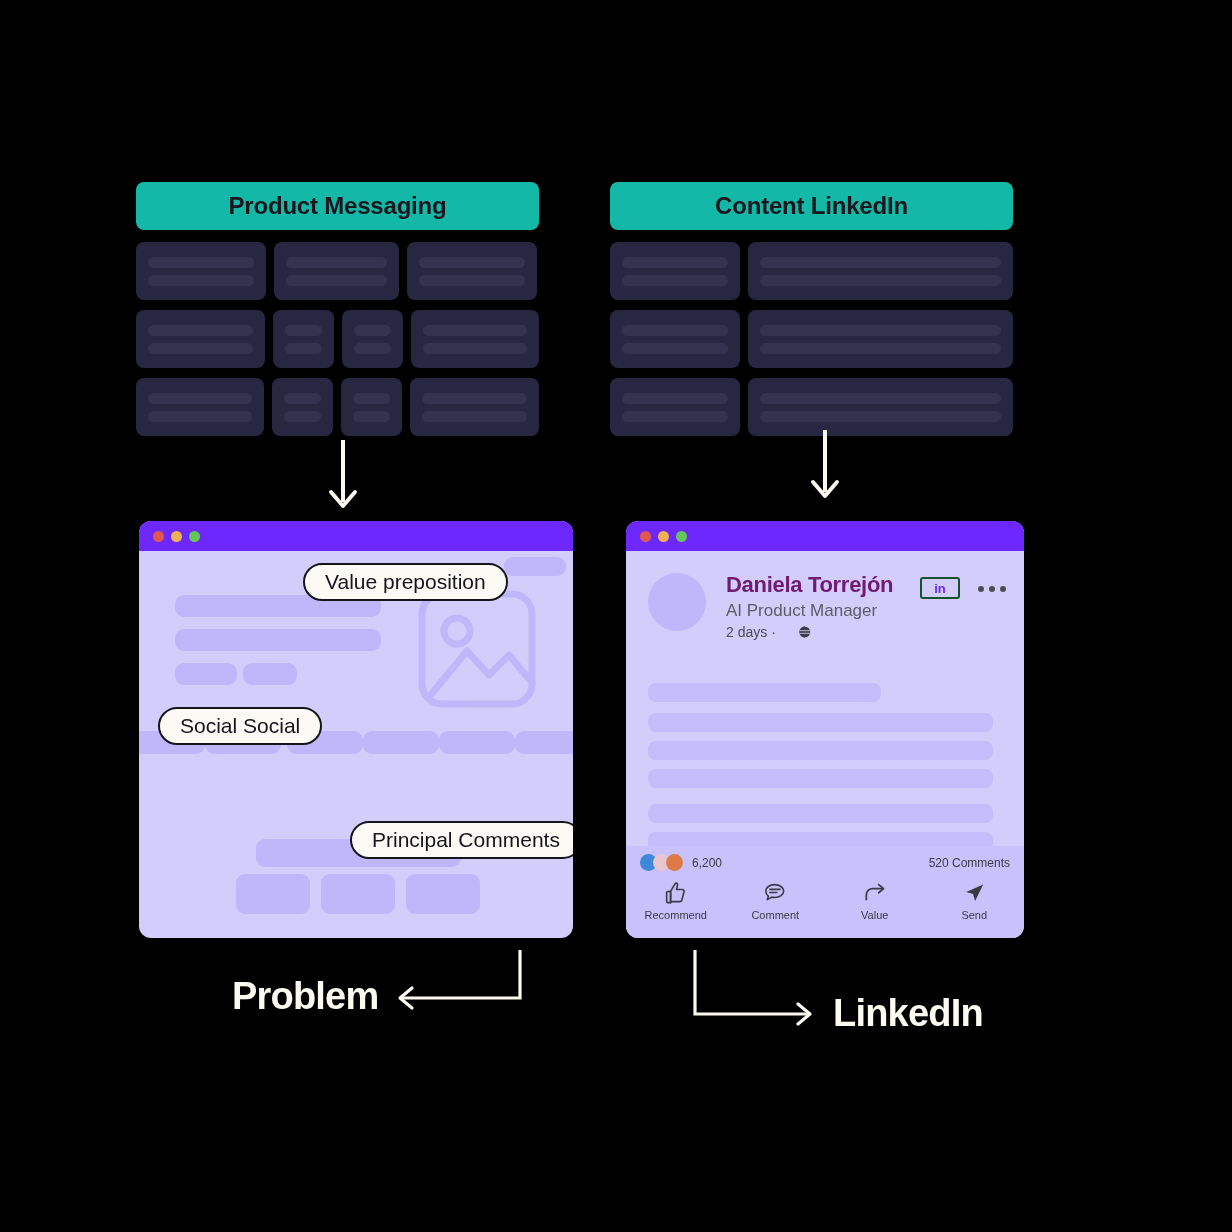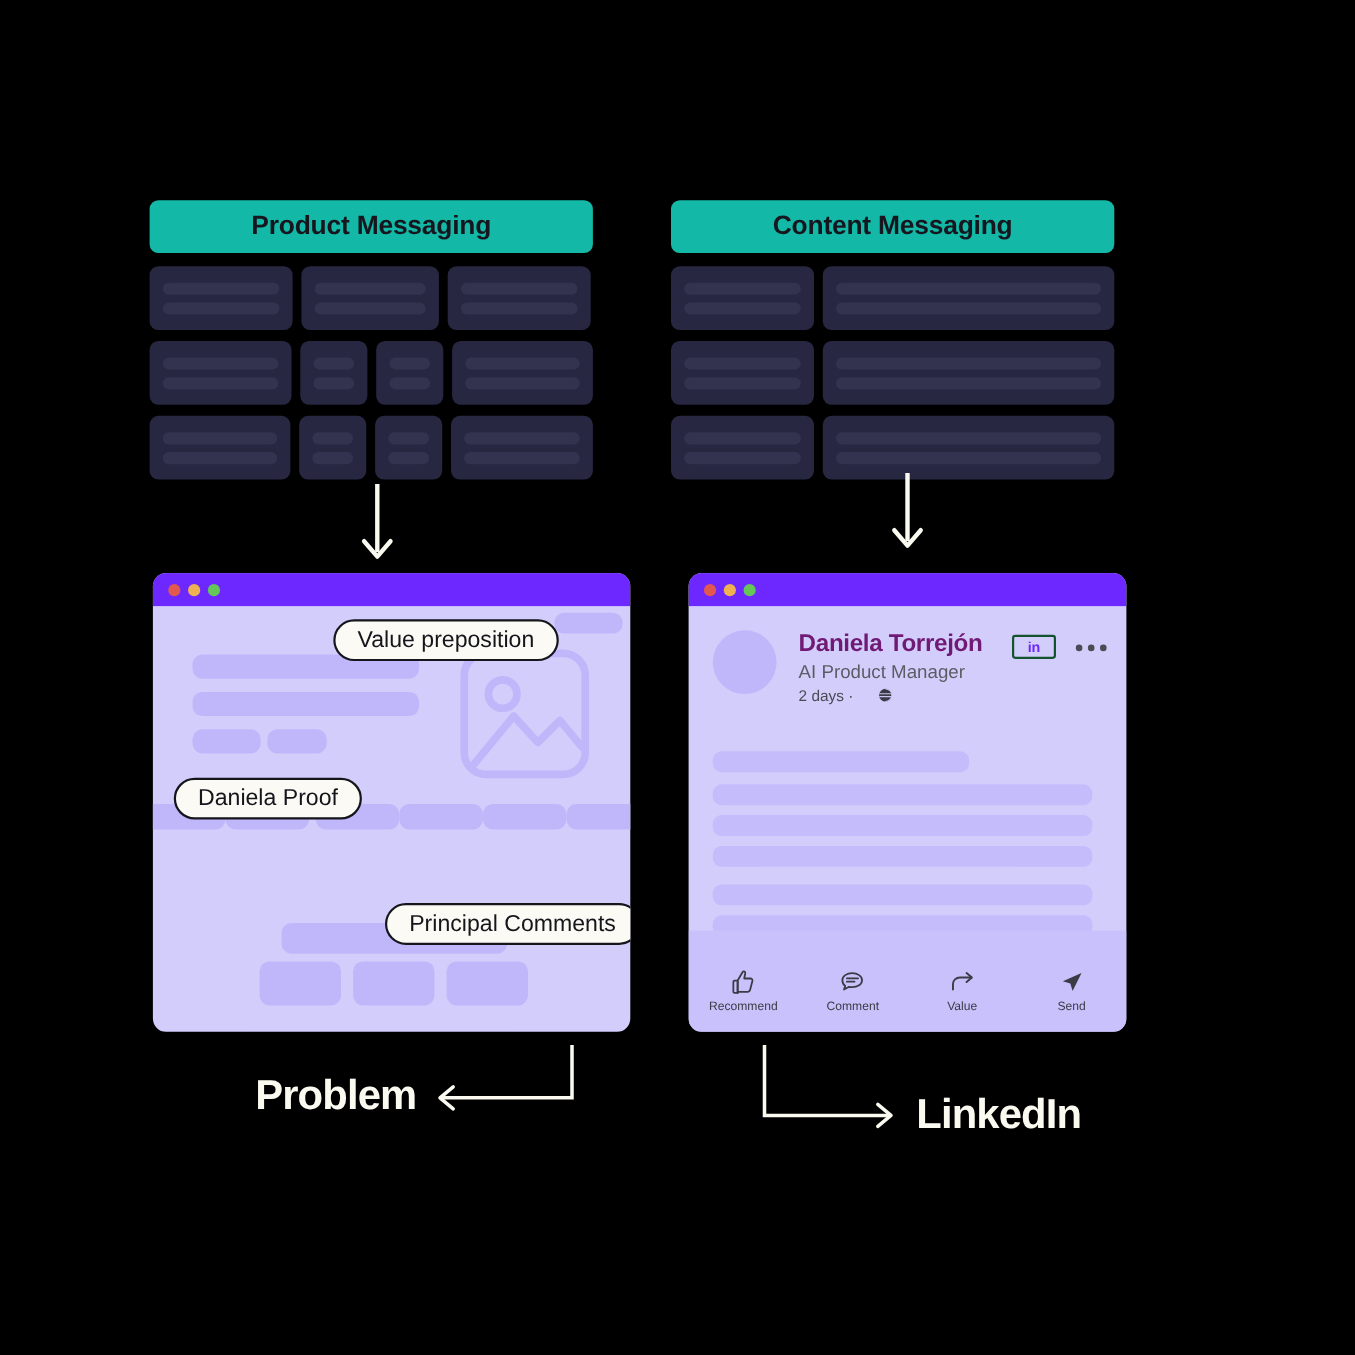--- a/index.html
+++ b/index.html
@@ -178,21 +178,21 @@
           </div>
         <div class="card" style="width:131px">
             <span class="bar"></span>
             <span class="bar"></span>
           </div>
       </div>
     </div>
   </div>
 
   <div class="panel" style="left:610px; top:182px; width:403px;">
-    <div class="panel-header">Content Messaging</div>
+    <div class="panel-header">Content LinkedIn</div>
     <div class="panel-grid">
       <div class="panel-row">
         <div class="card" style="width:130px">
             <span class="bar"></span>
             <span class="bar"></span>
           </div>
         <div class="card" style="width:265px">
             <span class="bar"></span>
             <span class="bar"></span>
           </div>
@@ -258,21 +258,21 @@
       <div class="blk" style="left:376px; top:180px; width:68px; height:23px;"></div>
 
       <div class="blk" style="left:117px; top:288px; width:205px; height:28px;"></div>
       <div class="blk" style="left:97px; top:323px; width:74px; height:40px;"></div>
       <div class="blk" style="left:182px; top:323px; width:74px; height:40px;"></div>
       <div class="blk" style="left:267px; top:323px; width:74px; height:40px;"></div>
 
     </div>
 
     <div class="pill" style="left:164px; top:42px;">Value preposition</div>
-    <div class="pill" style="left:19px; top:186px;">Daniela Proof</div>
+    <div class="pill" style="left:19px; top:186px;">Social Social</div>
     <div class="pill" style="left:211px; top:300px;">Principal Comments</div>
   </div>
 
   <div class="mock" style="left:626px; top:521px; width:398px; height:417px;">
     <div class="titlebar">
       <span class="dot" style="background:#e0584f"></span>
       <span class="dot" style="background:#f0b152"></span>
       <span class="dot" style="background:#64c758"></span>
     </div>
     <div class="mock-body">
@@ -300,20 +300,27 @@
       </div>
 
       <div class="li-line" style="left:22px; top:132px; width:233px;"></div>
       <div class="li-line" style="left:22px; top:162px; width:345px;"></div>
       <div class="li-line" style="left:22px; top:190px; width:345px;"></div>
       <div class="li-line" style="left:22px; top:218px; width:345px;"></div>
       <div class="li-line" style="left:22px; top:253px; width:345px;"></div>
       <div class="li-line" style="left:22px; top:281px; width:345px;"></div>
 
       <div class="li-footer">
+        <div class="li-stats">
+          <span class="react b"></span>
+          <span class="react p"></span>
+          <span class="react o"></span>
+          <span class="li-count">6,200</span>
+          <span class="li-comments">520 Comments</span>
+        </div>
         <div class="li-actions">
 
           <div class="li-action">
             <svg width="26" height="26" viewBox="0 0 24 24">
               <path d="M7 21V10.5l4.2-7.1c.9-1.1 2.4-.3 2.2 1l-.9 4.4h5.2c1.2 0 2 1 1.7 2.1l-2 7.6c-.2.9-1 1.5-1.9 1.5H7z" fill="none" stroke="#3b3b46" stroke-width="1.5" stroke-linejoin="round"></path>
               <path d="M7 10.6H4.4c-.6 0-1 .4-1 1v8.3c0 .6.4 1 1 1H7z" fill="none" stroke="#3b3b46" stroke-width="1.5" stroke-linejoin="round"></path>
             </svg>
             <span class="li-action-label">Recommend</span>
           </div>
 

